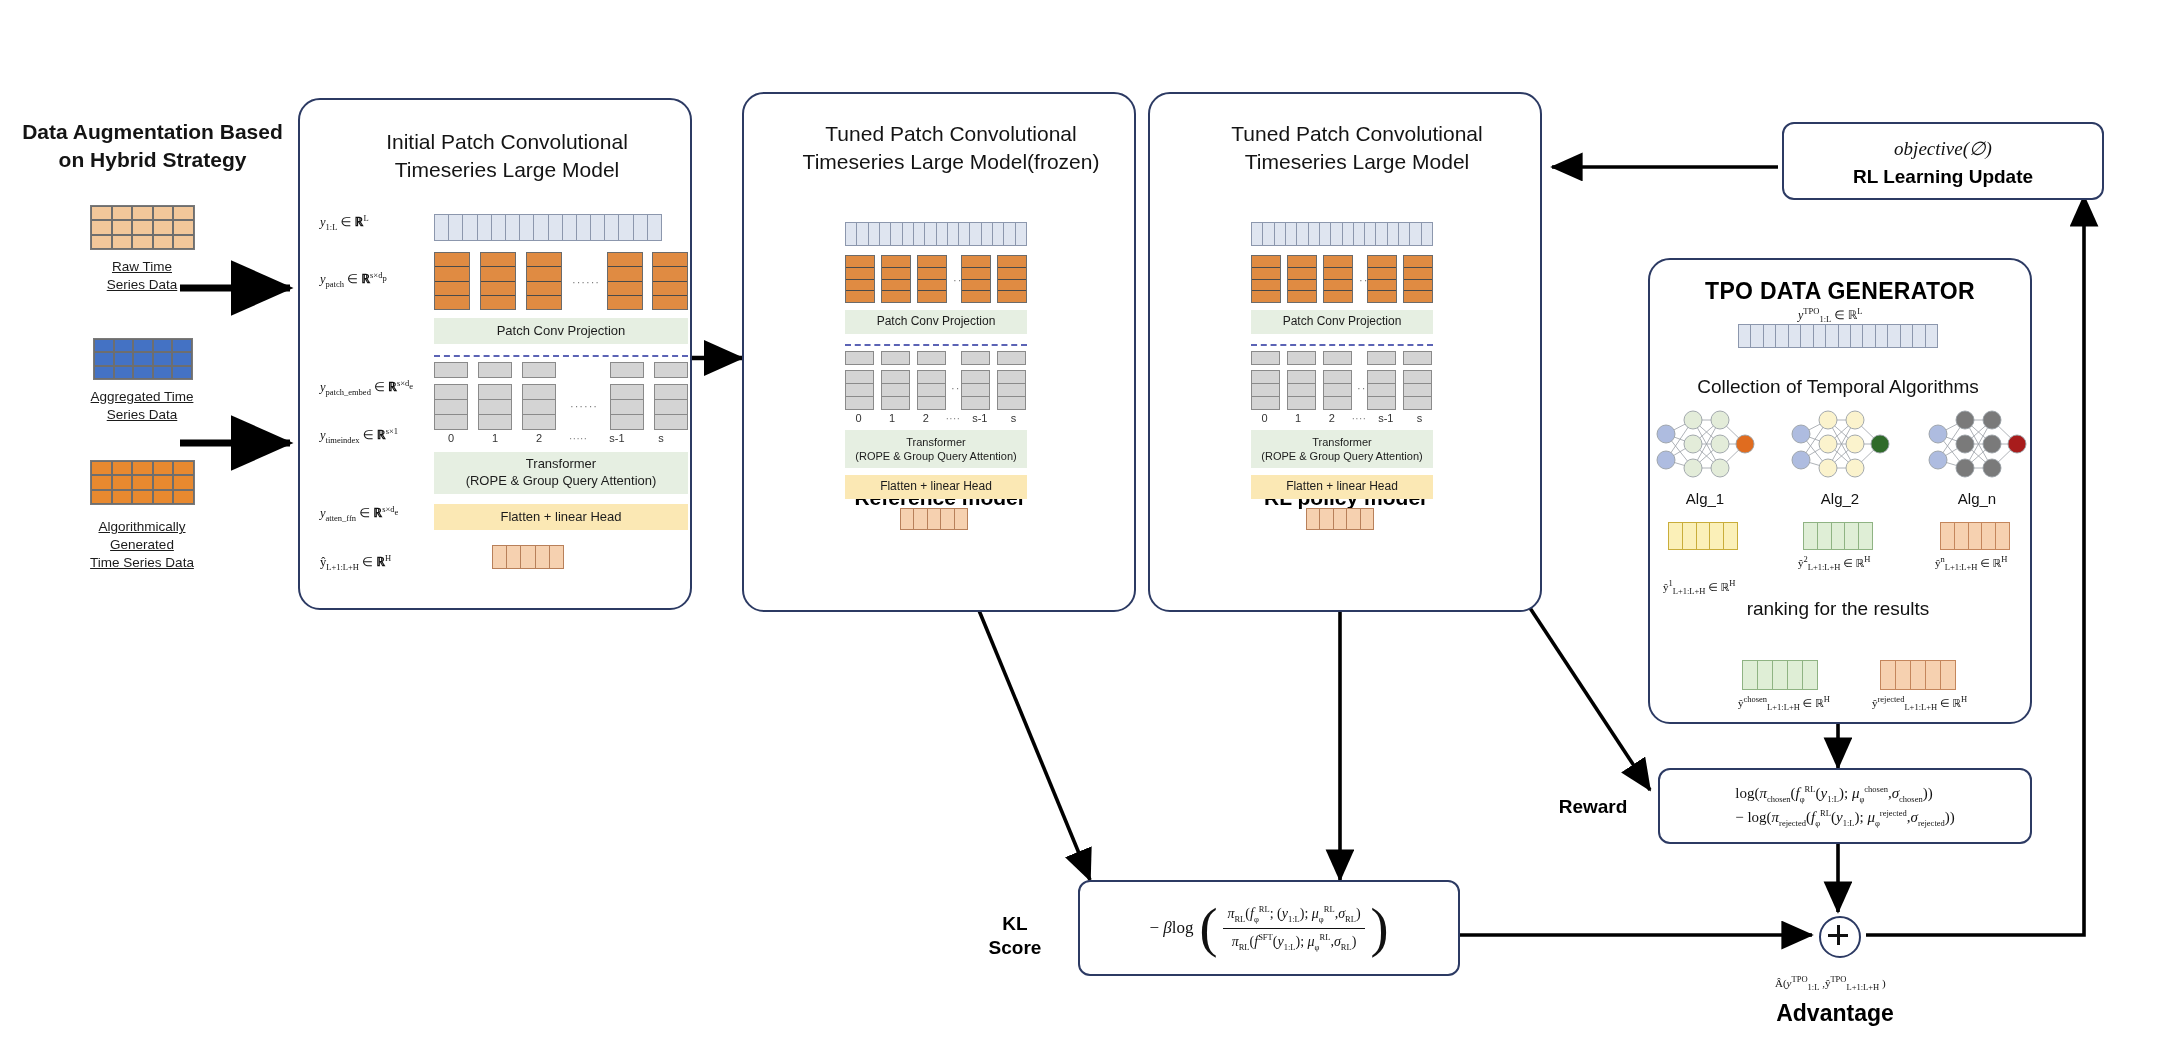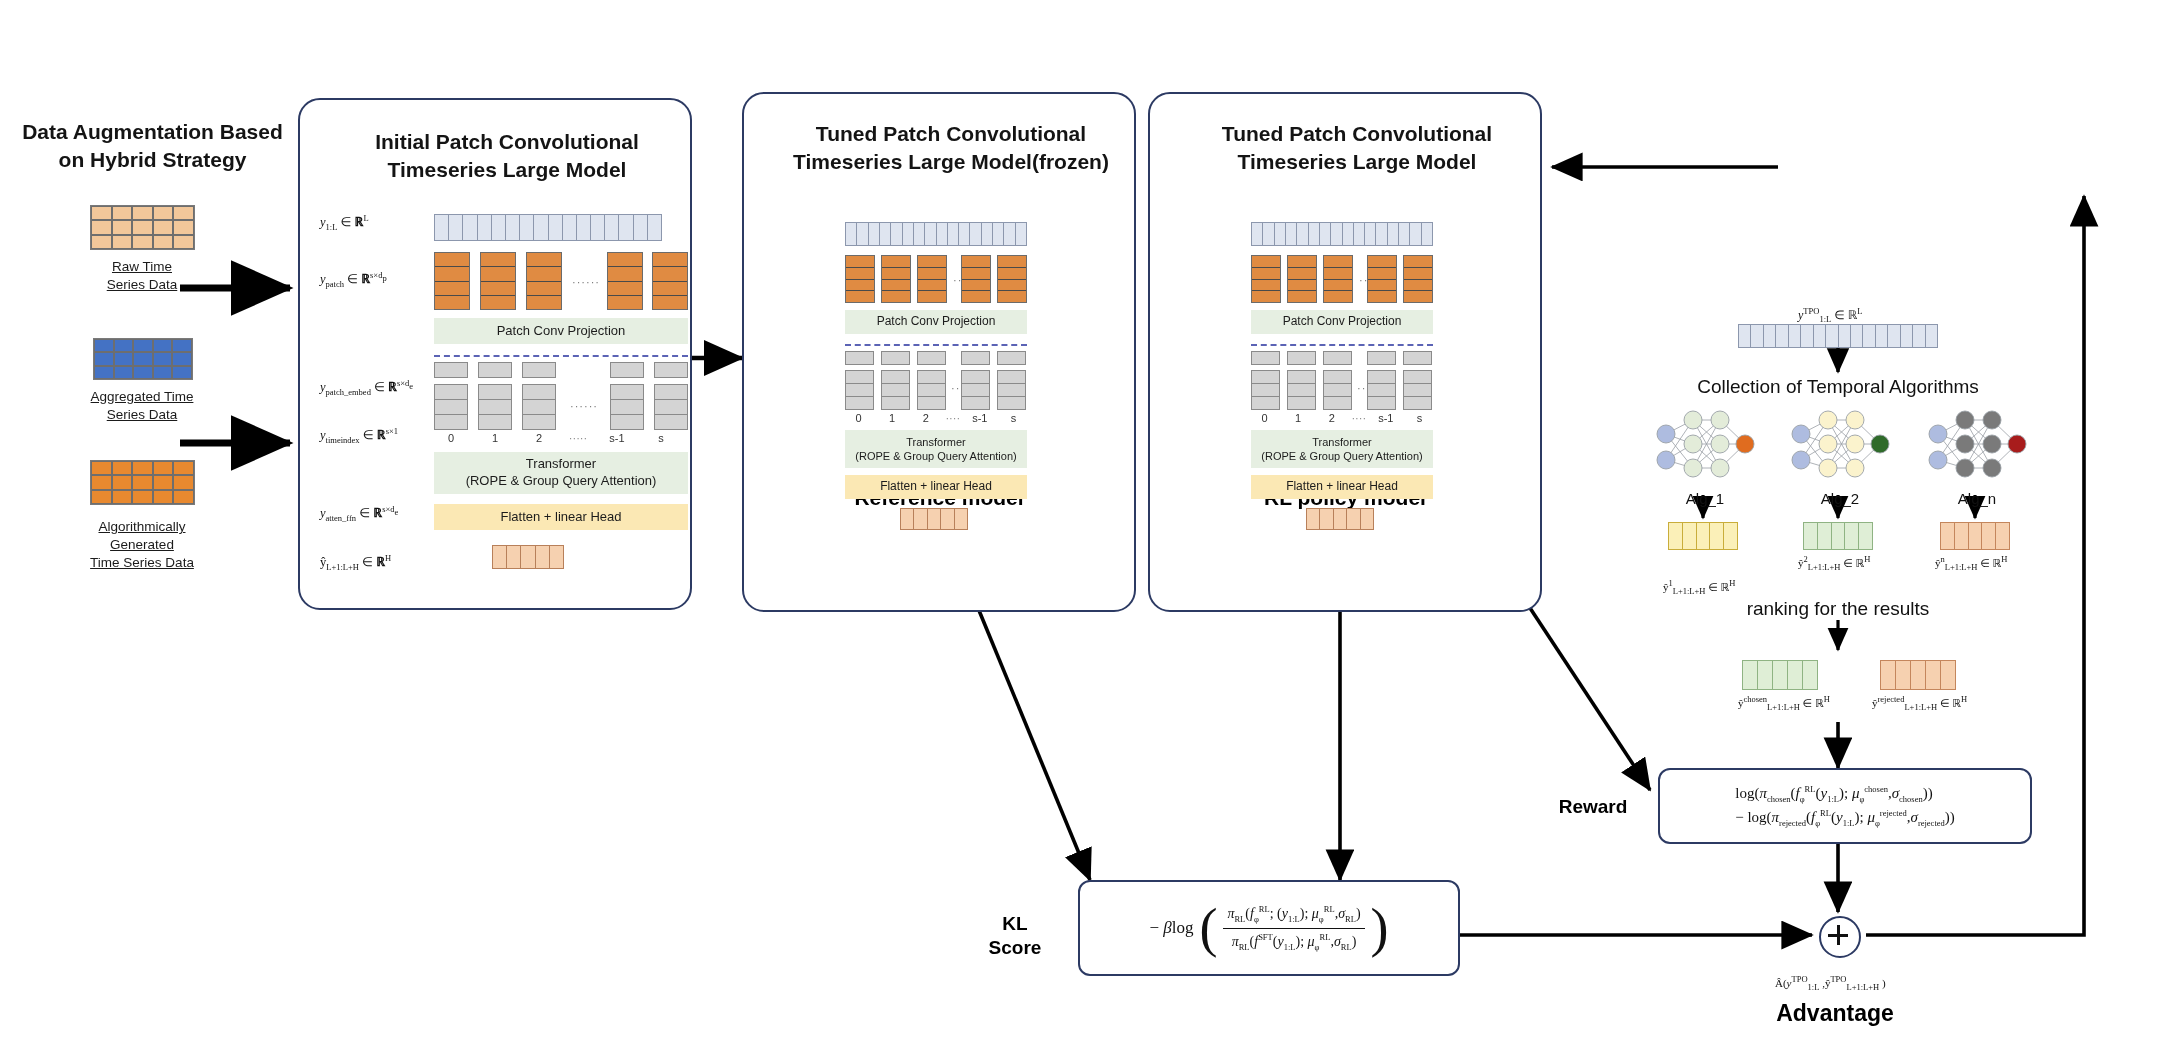--- a/index.html
+++ b/index.html
@@ -1,21 +1,21 @@
 <!DOCTYPE html>
 <html><head>
 <meta charset="utf-8">
 <style>
   html,body{margin:0;padding:0;background:#ffffff;}
   body{font-family:"Liberation Sans",sans-serif;color:#1b1b1b;}
   #stage{position:relative;width:2178px;height:1058px;background:#fff;overflow:hidden;}
 
   .abs{position:absolute;}
   .panel{position:absolute;border:2.5px solid #2c3a63;border-radius:22px;background:#fff;}
-  .panel-title{position:absolute;left:0;right:0;text-align:center;font-size:21px;line-height:1.32;color:#141414;font-weight:700;margin-left:24px;}
+  .panel-title{position:absolute;left:0;right:0;text-align:center;font-size:21px;line-height:1.32;color:#141414;font-weight:400;margin-left:24px;}
   .panel-foot{position:absolute;left:0;right:0;text-align:center;font-size:21px;font-weight:bold;color:#000;}
 
   .sect-title{position:absolute;text-align:center;font-size:21px;line-height:1.35;color:#141414;font-weight:600;}
   .cap{position:absolute;text-align:center;font-size:13.5px;line-height:1.35;color:#1b1b1b;text-decoration:underline;}
 
   
   .grid{position:absolute;display:grid;border:1.5px solid #7a7a7a;box-sizing:border-box;}
   .grid > i{border:1px solid #6e6e6e;display:block;}
 
   
@@ -546,21 +546,28 @@
       <span>Flatten + linear Head</span>
     </div>
   <div class="outstrip" style="left:1306px;top:508px;width:68px;height:22px;">
     <i></i>
       <i></i>
       <i></i>
       <i></i>
       <i></i>
   </div>
 
-
+  <div class="formula-box" style="left:1782px;top:122px;width:318px;height:74px;flex-direction:column;">
+    <div class="fx" style="font-style:italic;font-size:19px;">objective(∅)</div>
+    <div style="font-weight:bold;font-size:19px;color:#000;margin-top:2px;">RL Learning Update</div>
+  </div>
+
+  <div class="panel" style="left:1648px;top:258px;width:380px;height:462px;">
+    <div class="tpo-title" style="top:18px;">TPO DATA GENERATOR</div>
+  </div>
   <div class="lbl" style="left:1798px;top:306px;font-size:12px;">
     <i>y</i><sup>TPO</sup><sub>1:L</sub> <span>∈ ℝ</span><sup>L</sup>
   </div>
   <div class="strip" style="left:1738px;top:324px;width:200px;height:24px;">
     <i></i>
       <i></i>
       <i></i>
       <i></i>
       <i></i>
       <i></i>

